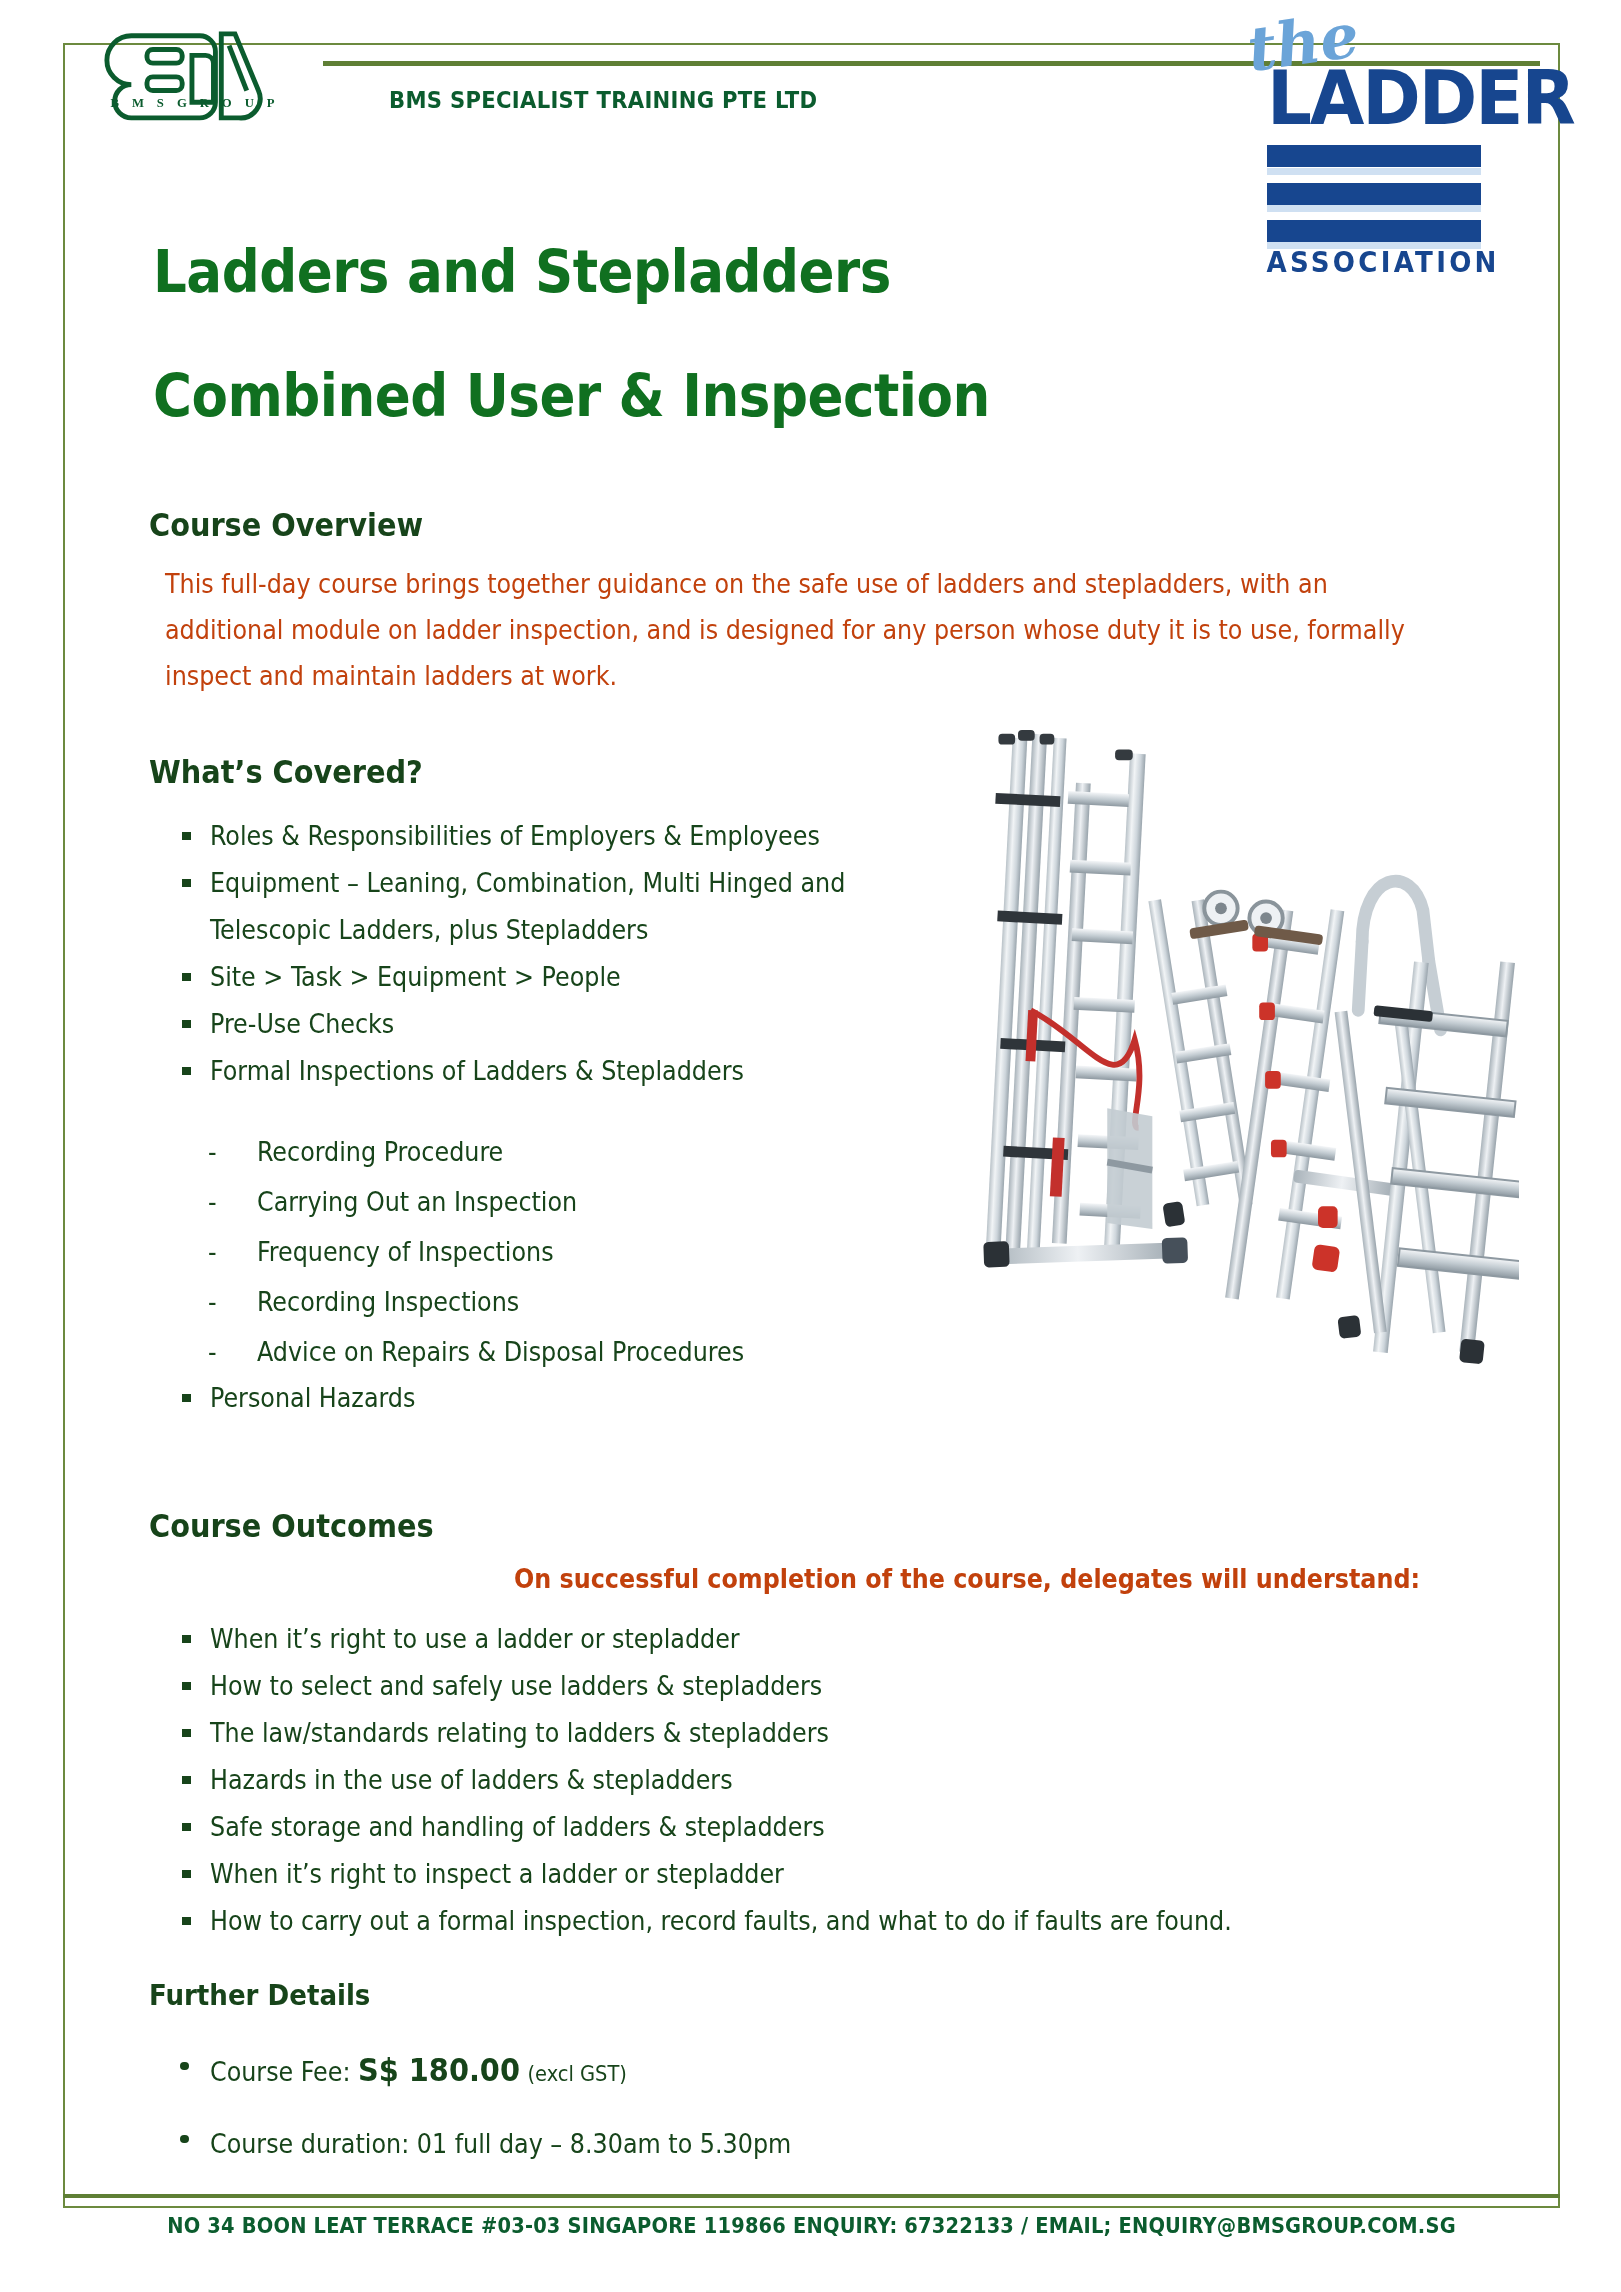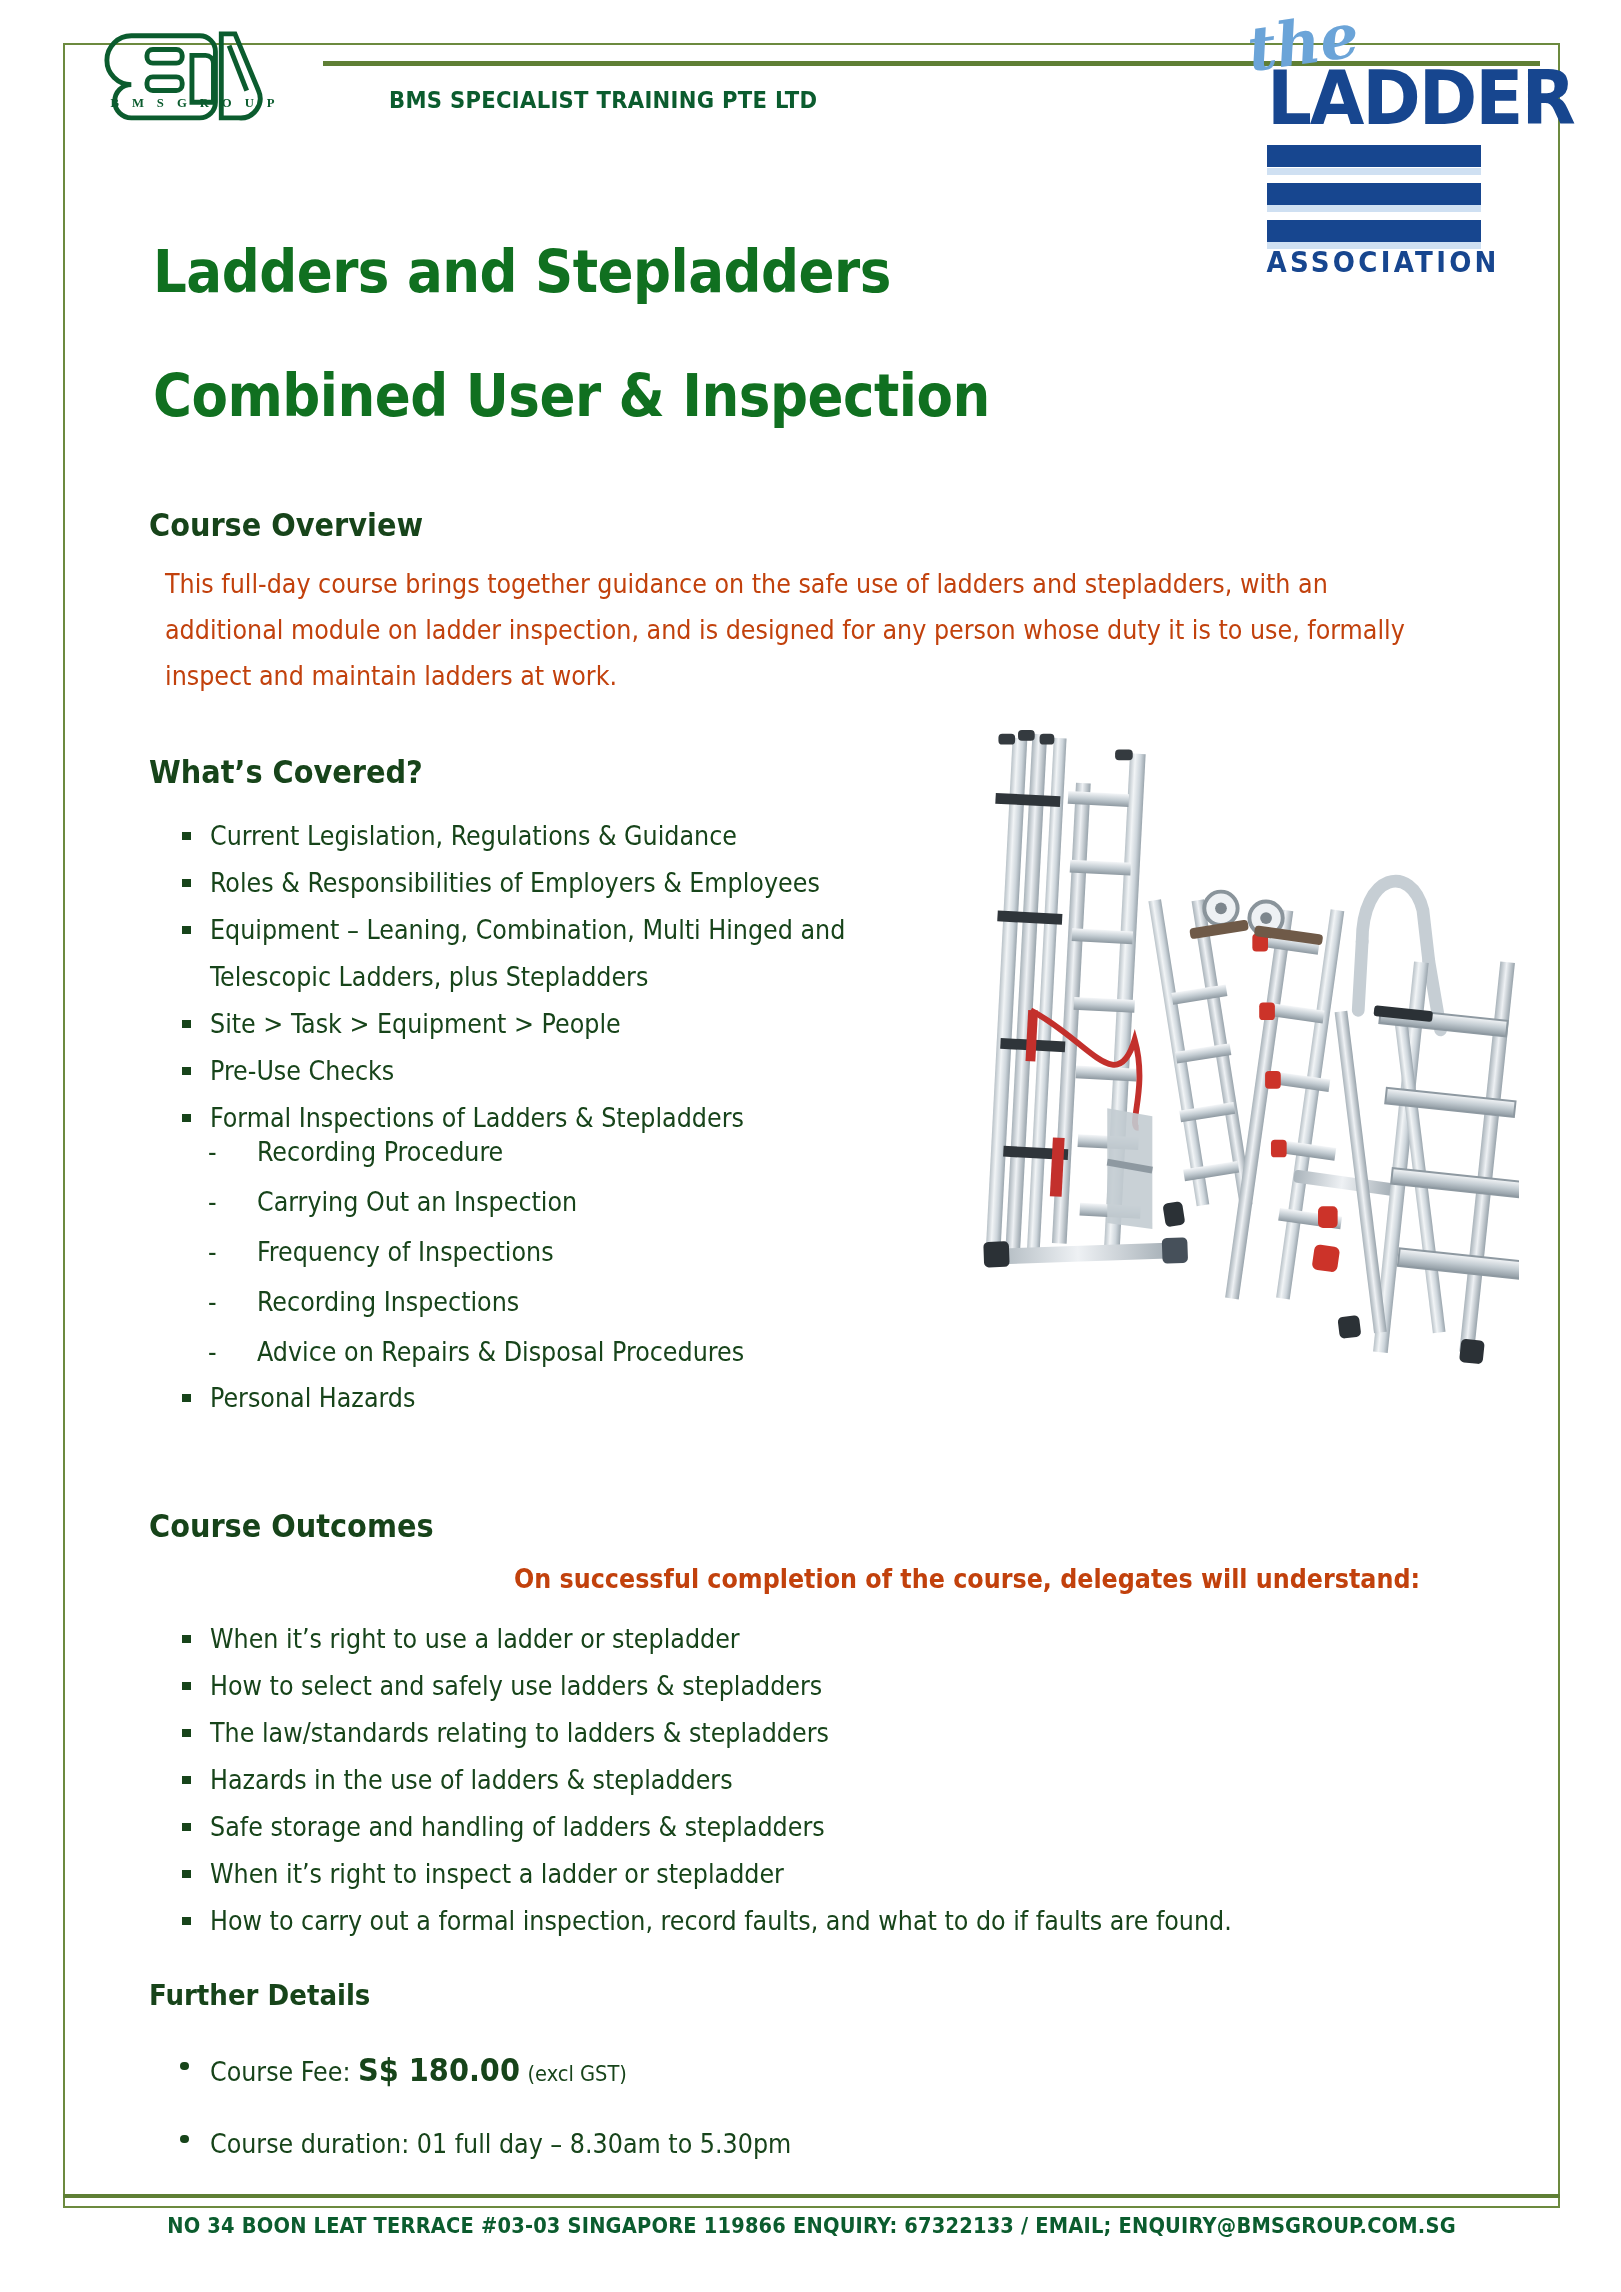--- a/index.html
+++ b/index.html
@@ -141,21 +141,20 @@
 
 <div class="doc-title" id="title-1">Ladders and Stepladders</div>
 <div class="doc-title" id="title-2">Combined User &amp; Inspection</div>
 
 <div class="sec-head" style="top:506px">Course Overview</div>
 <div class="body-text col-wide" style="top:561px">This full-day course brings together guidance on the safe use of ladders and stepladders, with an additional module on ladder inspection, and is designed for any person whose duty it is to use, formally inspect and maintain ladders at work.</div>
 
 <div class="sec-head" style="top:753px">What’s Covered?</div>
 
 <ul class="bul" style="position:absolute;left:149px;top:812px;width:784px;">
-  <li><span class="sq"></span><span>Current Legislation, Regulations &amp; Guidance</span></li>
   <li><span class="sq"></span><span>Roles &amp; Responsibilities of Employers &amp; Employees</span></li>
   <li><span class="sq"></span><span>Equipment – Leaning, Combination, Multi Hinged and Telescopic Ladders, plus Stepladders</span></li>
   <li><span class="sq"></span><span>Site &gt; Task &gt; Equipment &gt; People</span></li>
   <li><span class="sq"></span><span>Pre-Use Checks</span></li>
   <li><span class="sq"></span><span>Formal Inspections of Ladders &amp; Stepladders</span></li>
 </ul>
 
 <ul class="sub" style="position:absolute;left:149px;top:1127px;width:784px;">
   <li><span class="dash">-</span><span>Recording Procedure</span></li>
   <li><span class="dash">-</span><span>Carrying Out an Inspection</span></li>

